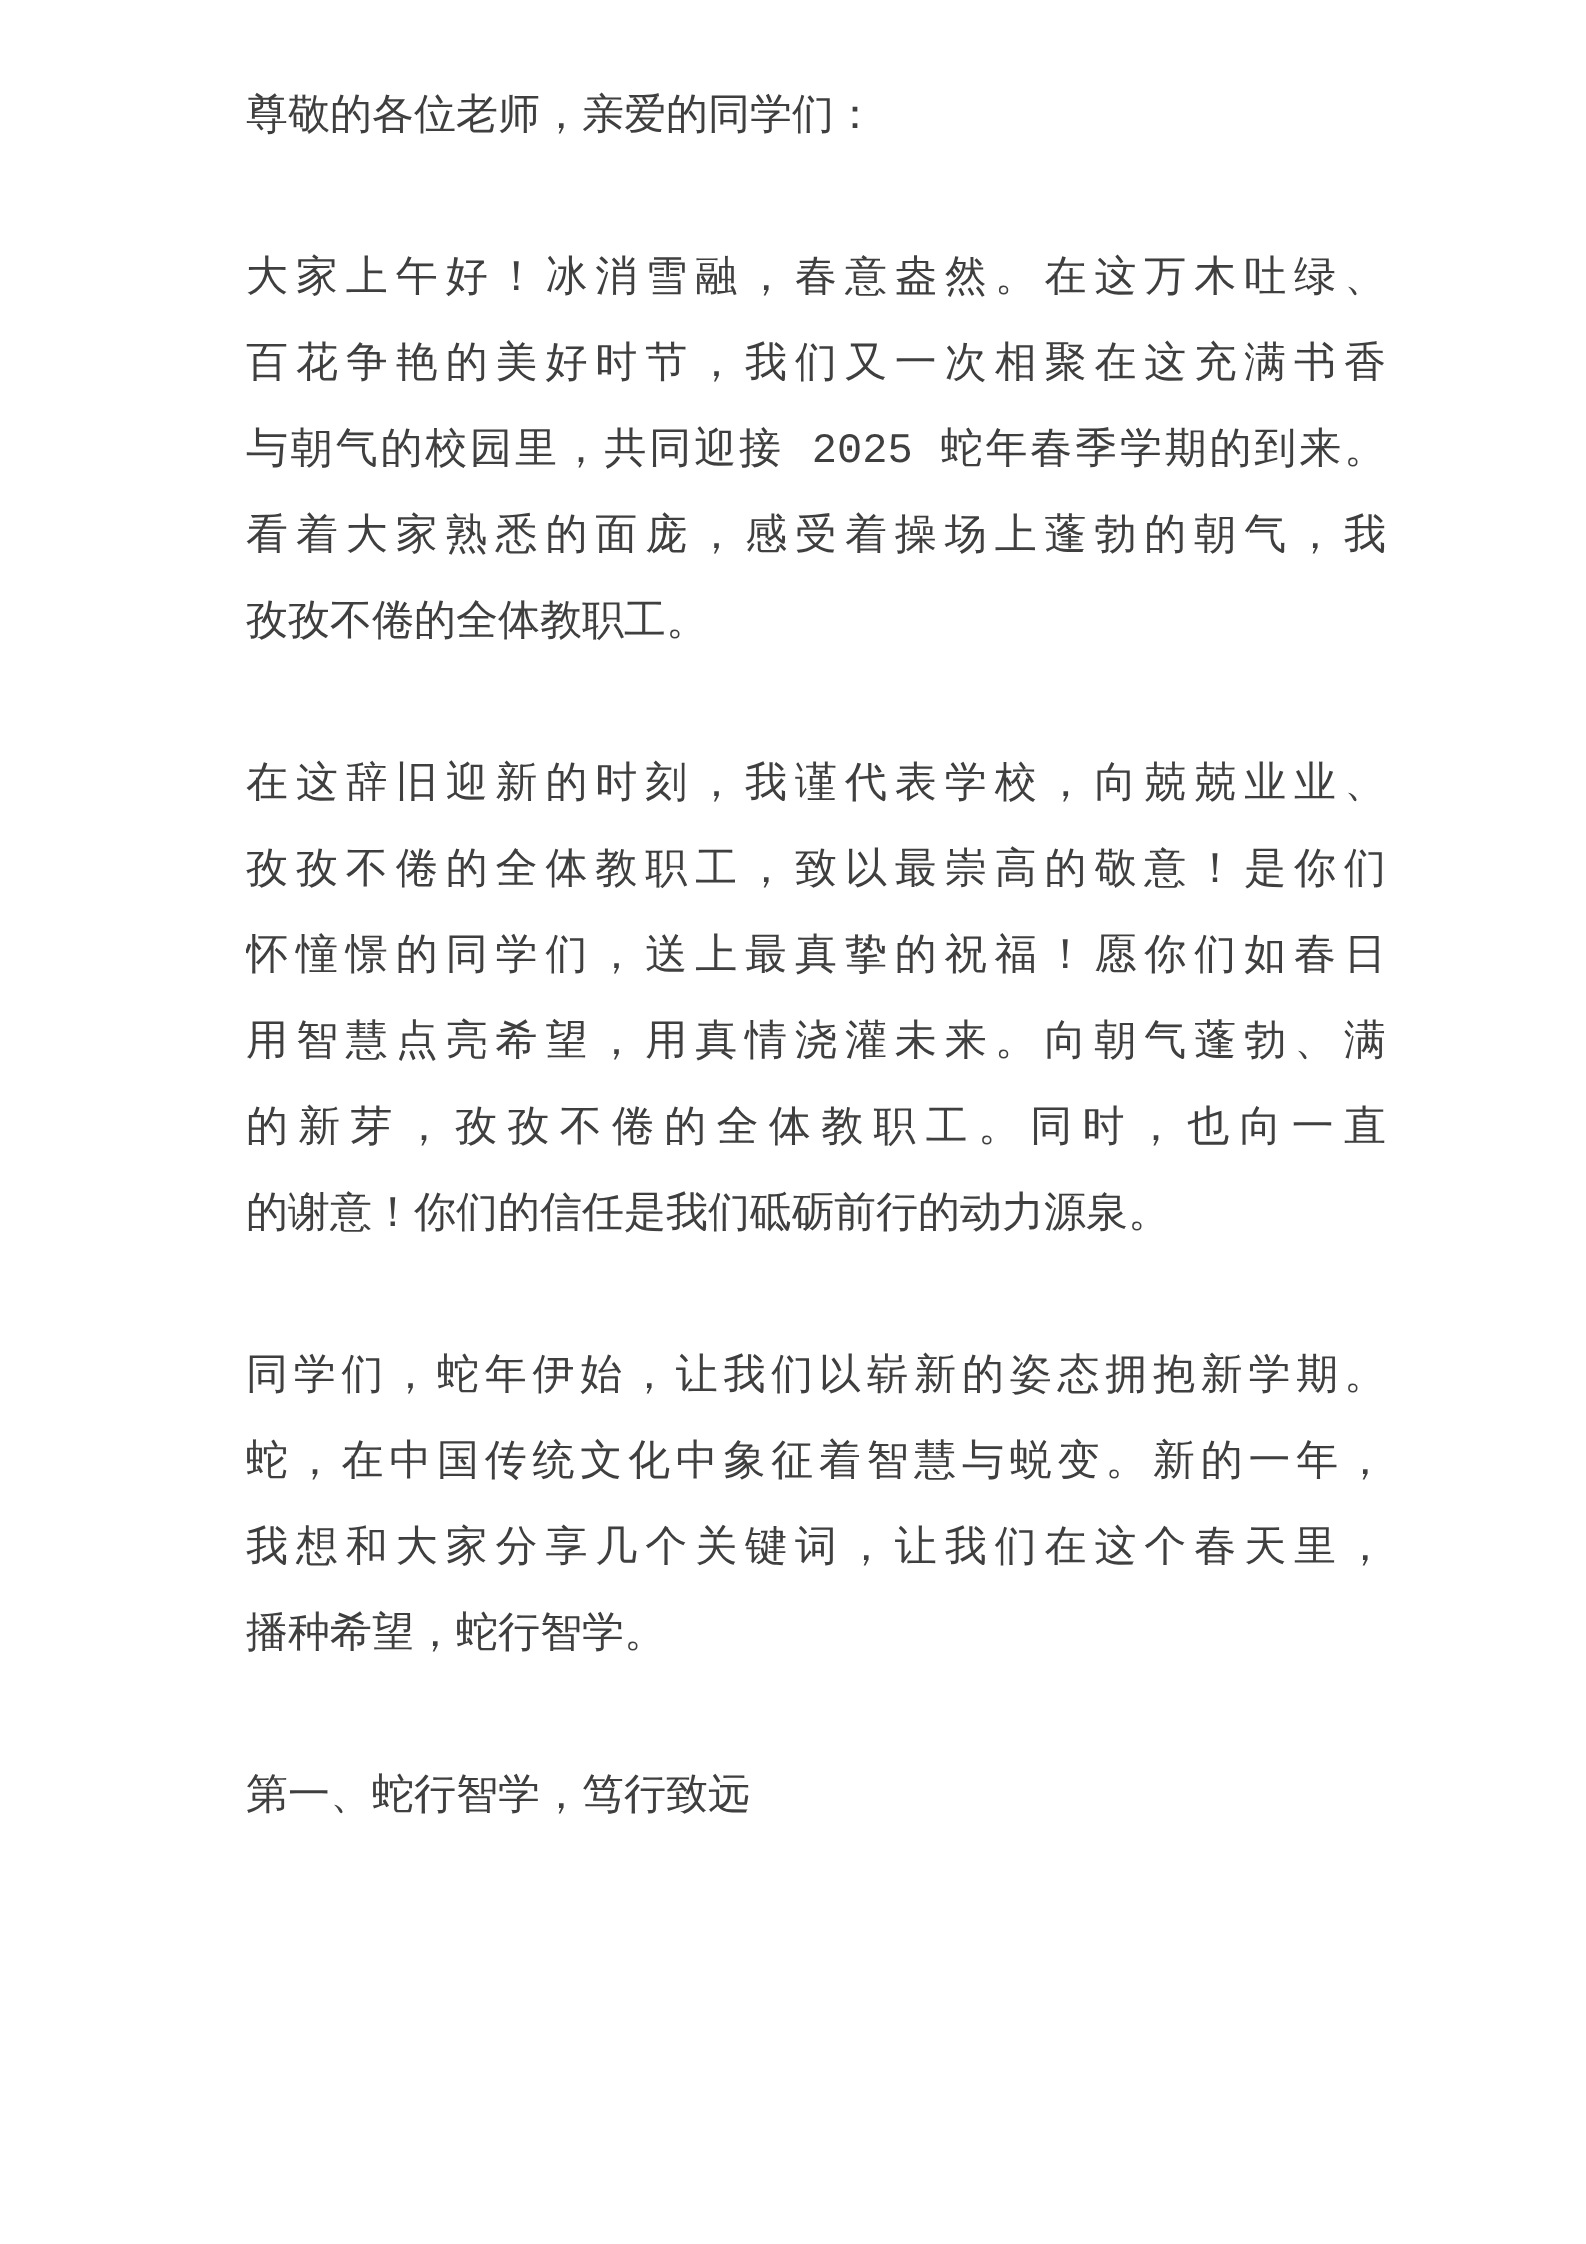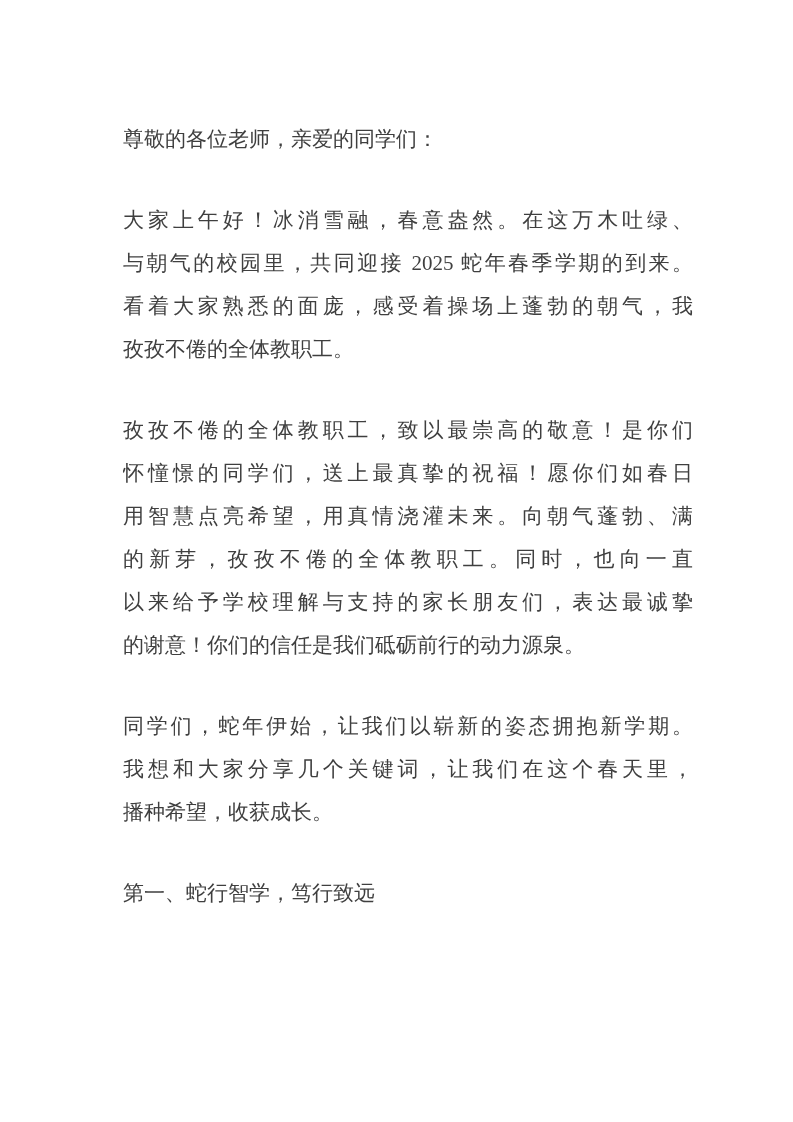--- a/index.html
+++ b/index.html
@@ -11,22 +11,23 @@
     height: 1122px;
     background: #ffffff;
     font-family: "Liberation Serif", serif;
     color: #3f3f3f;
     overflow: hidden;
   }
   .doc-page {
     box-sizing: border-box;
     width: 670px;
     height: 1122px;
-    padding: 118px 100px 0 123px;
+    padding: 38px 100px 0 123px;
     background: #ffffff;
+    font-family: Liberation Mono, monospace;
   }
   .doc-body {
     width: 570px;
   }
   .paragraph {
     margin: 0 0 38px 0;
   }
   .paragraph:last-child {
     margin-bottom: 0;
   }
@@ -51,34 +52,36 @@
 </head>
 <body>
 
 <div class="doc-page">
   <div class="doc-body">
       <div class="paragraph">
         <div class="line last-line">尊敬的各位老师，亲爱的同学们：</div>
       </div>
       <div class="paragraph">
         <div class="line">大家上午好！冰消雪融，春意盎然。在这万木吐绿、</div>
+        <div class="line">百花争艳的美好时节，我们又一次相聚在这充满书香</div>
         <div class="line">与朝气的校园里，共同迎接 2025 蛇年春季学期的到来。</div>
         <div class="line">看着大家熟悉的面庞，感受着操场上蓬勃的朝气，我</div>
         <div class="line last-line">孜孜不倦的全体教职工。</div>
       </div>
       <div class="paragraph">
+        <div class="line">在这辞旧迎新的时刻，我谨代表学校，向兢兢业业、</div>
         <div class="line">孜孜不倦的全体教职工，致以最崇高的敬意！是你们</div>
         <div class="line">怀憧憬的同学们，送上最真挚的祝福！愿你们如春日</div>
         <div class="line">用智慧点亮希望，用真情浇灌未来。向朝气蓬勃、满</div>
         <div class="line">的新芽，孜孜不倦的全体教职工。同时，也向一直</div>
-        <div class="line">以来给予学校理解与支持的家长朋友们，表达最诚挚</div>
         <div class="line last-line">的谢意！你们的信任是我们砥砺前行的动力源泉。</div>
       </div>
       <div class="paragraph">
         <div class="line">同学们，蛇年伊始，让我们以崭新的姿态拥抱新学期。</div>
+        <div class="line">蛇，在中国传统文化中象征着智慧与蜕变。新的一年，</div>
         <div class="line">我想和大家分享几个关键词，让我们在这个春天里，</div>
-        <div class="line last-line">播种希望，收获成长。</div>
+        <div class="line last-line">播种希望，蛇行智学。</div>
       </div>
       <div class="paragraph heading">
         <div class="line last-line">第一、蛇行智学，笃行致远</div>
       </div>
     </div>
 </div>
 
 </body></html>

